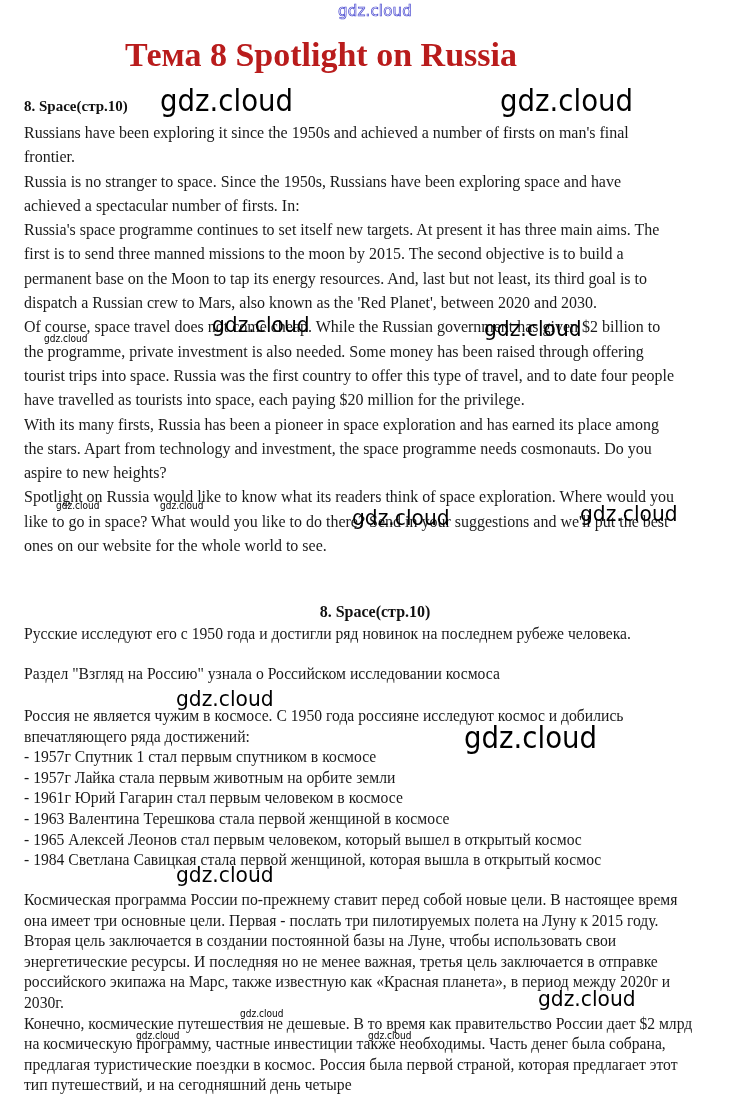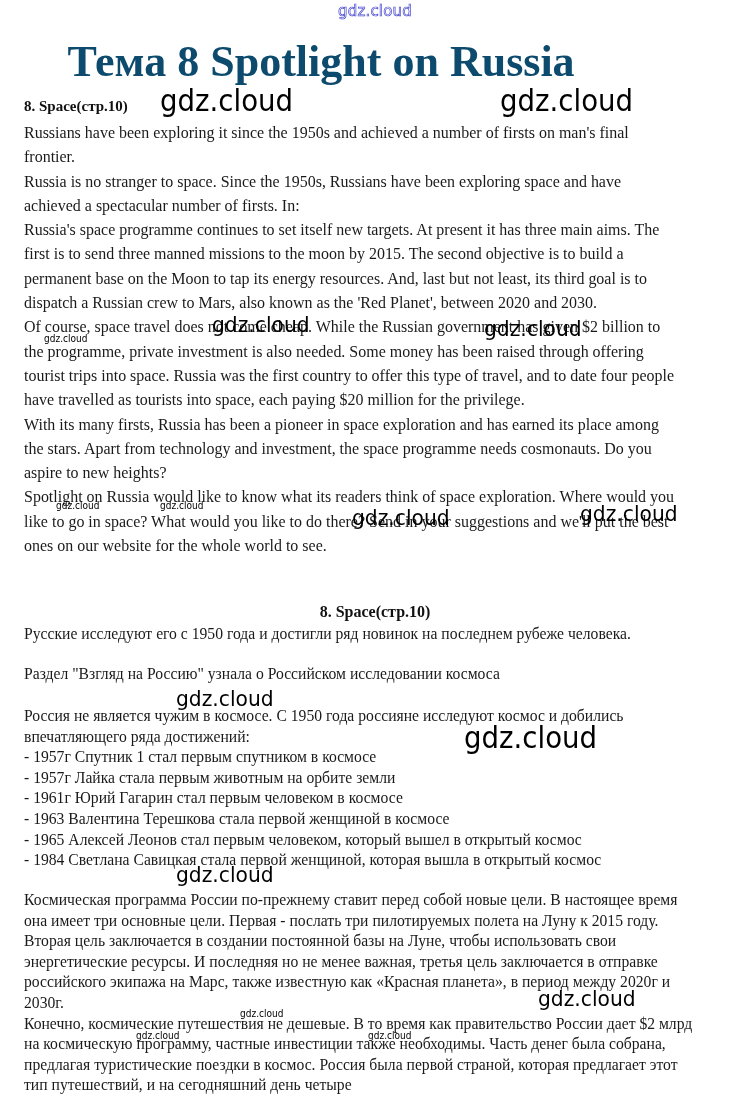--- a/index.html
+++ b/index.html
@@ -4,21 +4,21 @@
   <style>
     html, body { margin: 0; padding: 0; background: #ffffff; }
     body { width: 750px; height: 1116px; position: relative; overflow: hidden; color: #111; }
     .top-wm {
       position: absolute; left: 0; width: 750px; top: 2px; text-align: center;
       font-family: "DejaVu Sans", sans-serif; font-size: 15px; color: #fff;
       -webkit-text-stroke: 0.7px #4a4ad0; letter-spacing: 0.2px;
     }
     .title {
       position: absolute; left: 0; width: 642px; top: 36px; text-align: center;
-      font-family: "Liberation Serif", serif; font-weight: bold; font-size: 44px; color: #0c4a6e;
+      font-family: "Liberation Serif", serif; font-weight: bold; font-size: 34px; color: #b91c1c;
     }
     .en {
       position: absolute; left: 24px; width: 700px;
       font-family: "Liberation Serif", serif; font-size: 17.2px; line-height: 24.3px; color: #1a1a1a;
       transform: scaleX(0.93); transform-origin: left top;
     }
     .en p { margin: 0; }
     .en-heading {
       position: absolute; left: 24px; top: 98px;
       font-family: "Liberation Serif", serif; font-weight: bold; font-size: 15px; color: #111;

